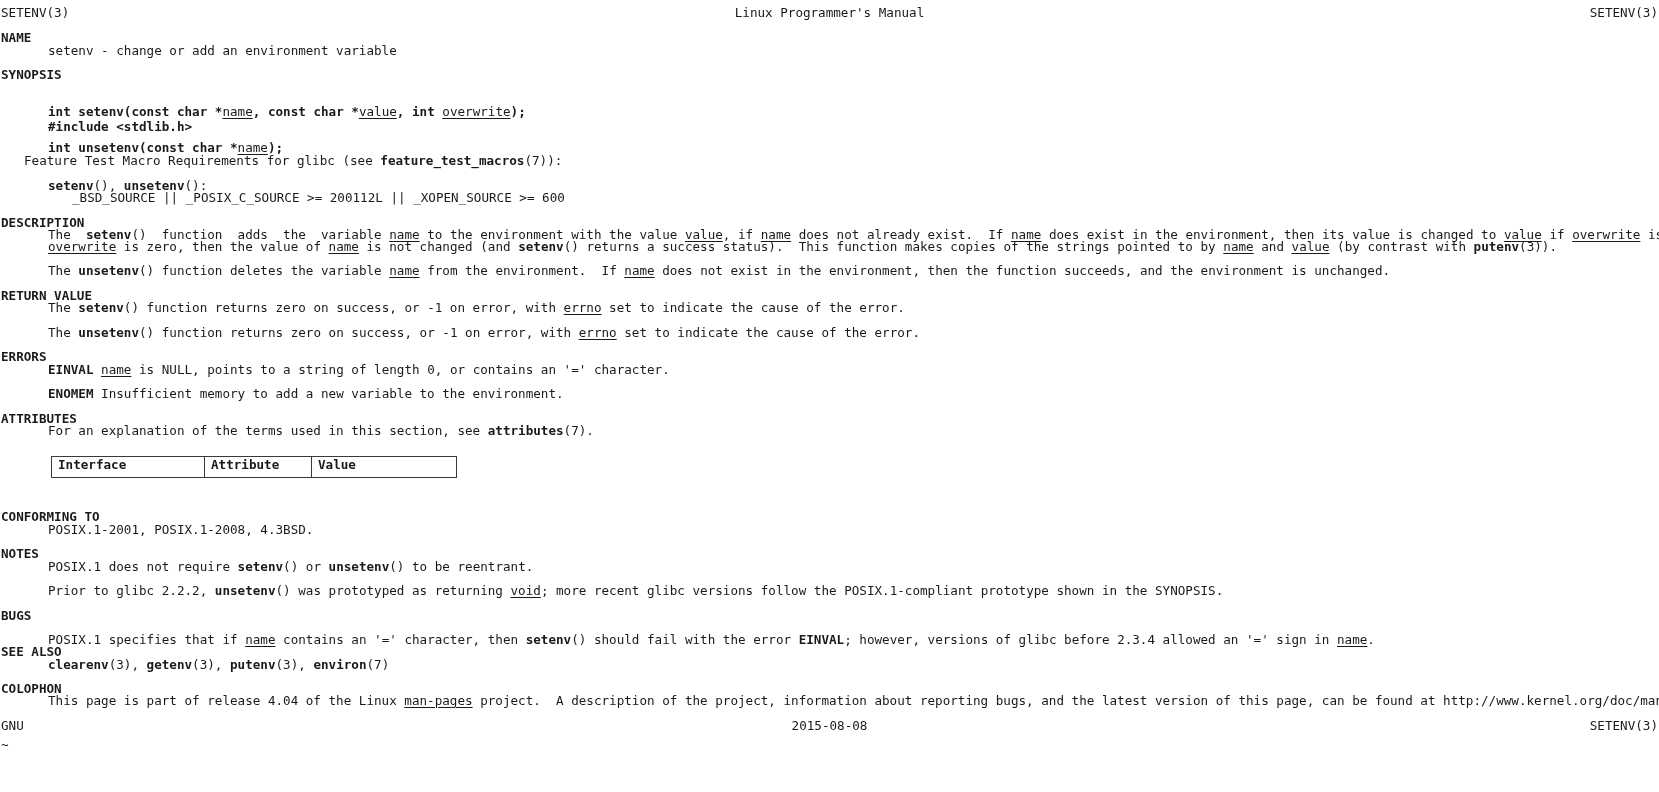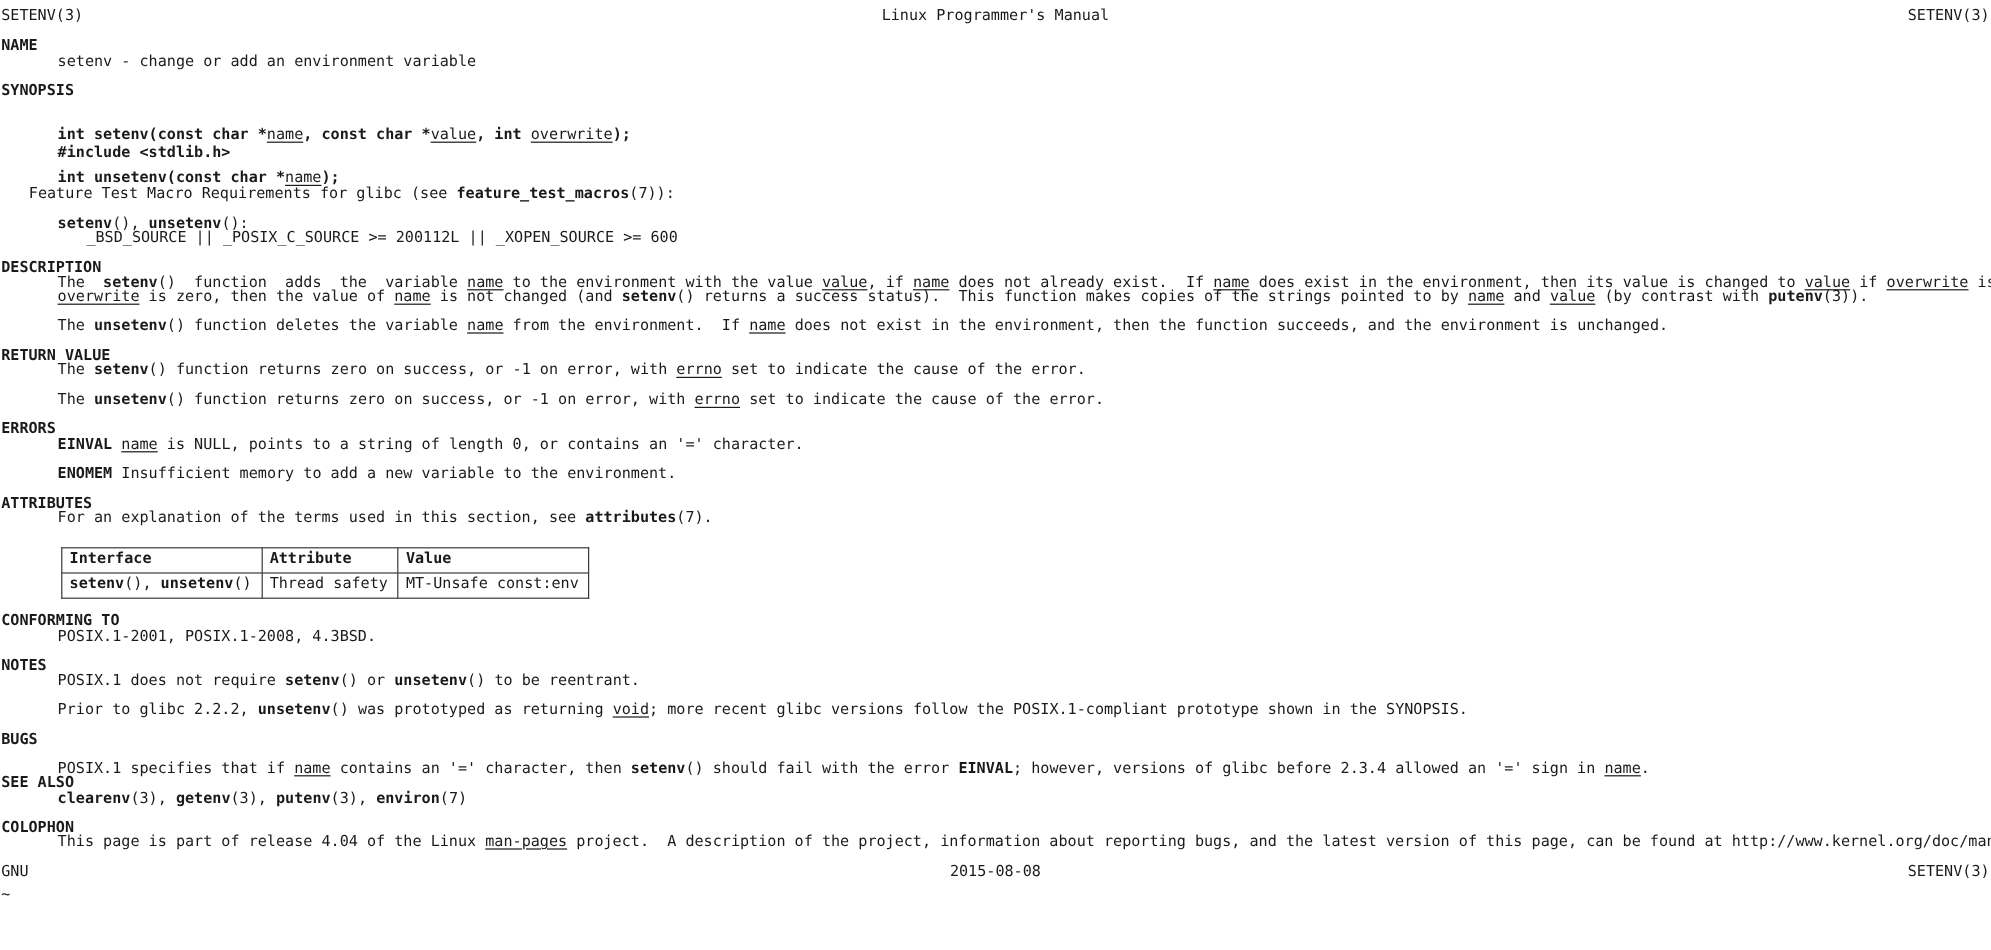--- a/index.html
+++ b/index.html
@@ -143,25 +143,20 @@
 
   <div class="body-line" style="top:425px"><span>For an explanation of the terms used in this section, see </span><b>attributes</b><span>(7).</span></div>
 
   <table class="attr-table">
     <tbody>
         <tr class="head">
       <td class="c0">Interface</td>
       <td class="c1">Attribute</td>
       <td class="c2">Value</td>
     </tr>
-    <tr>
-      <td class="c0"><b>setenv</b><span>(), </span><b>unsetenv</b><span>()</span></td>
-      <td class="c1">Thread safety</td>
-      <td class="c2">MT-Unsafe const:env</td>
-    </tr>
   </tbody>
     </table>
 
   <div class="section" style="top:511px">CONFORMING TO</div>
   <div class="body-line" style="top:524px">POSIX.1-2001, POSIX.1-2008, 4.3BSD.</div>
 
   <div class="section" style="top:548px">NOTES</div>
 
   <div class="body-line" style="top:561px"><span>POSIX.1 does not require </span><b>setenv</b><span>() or </span><b>unsetenv</b><span>() to be reentrant.</span></div>
 

